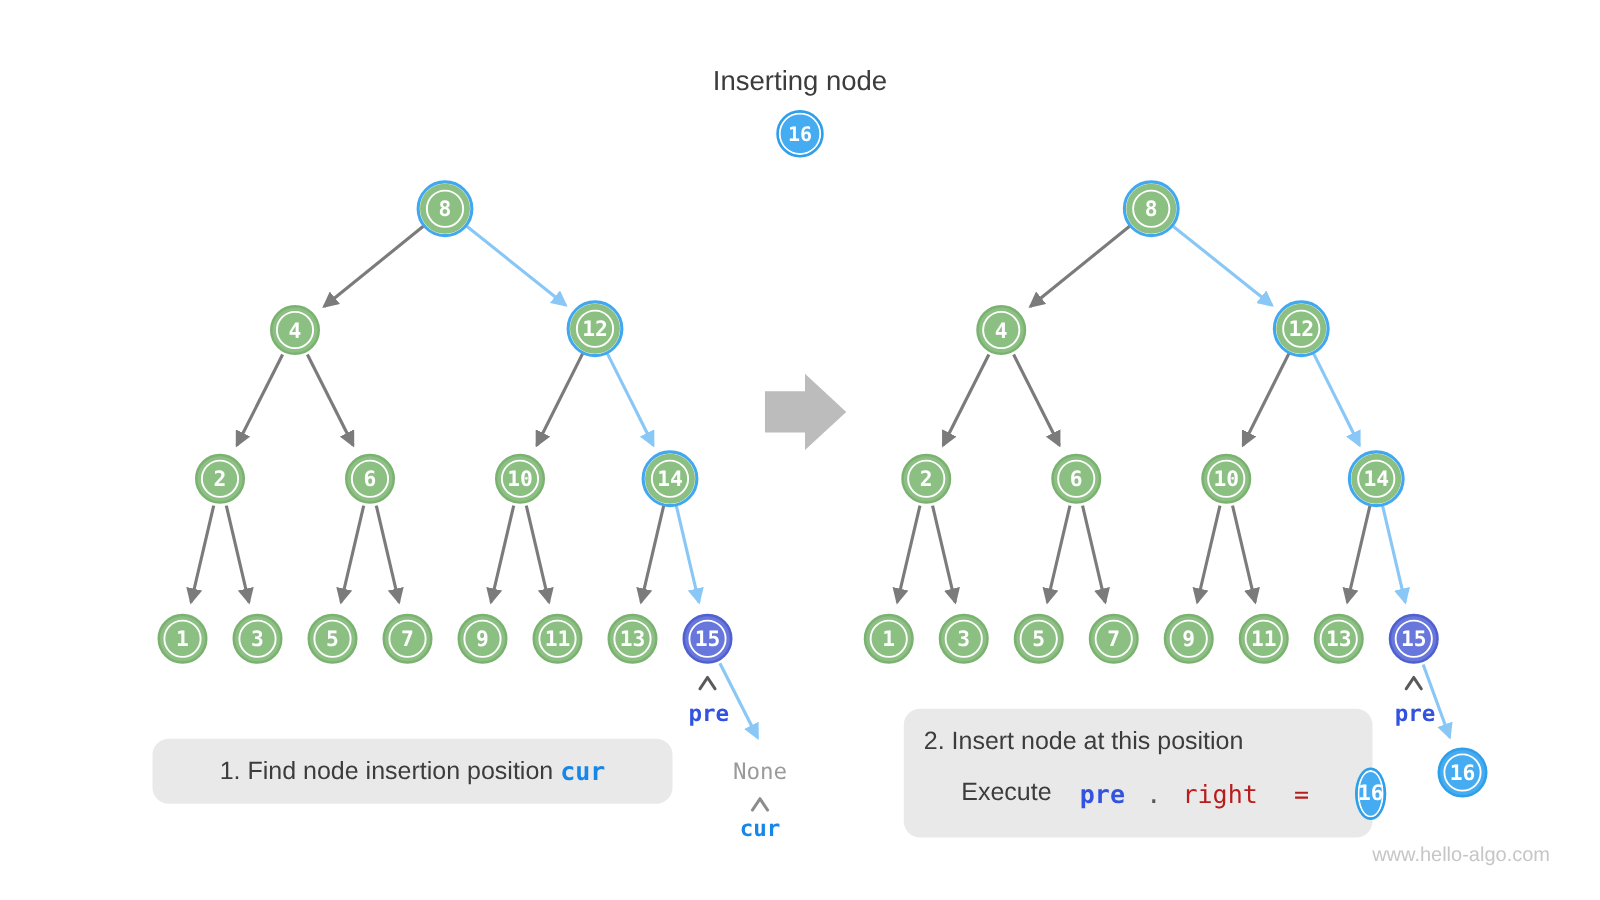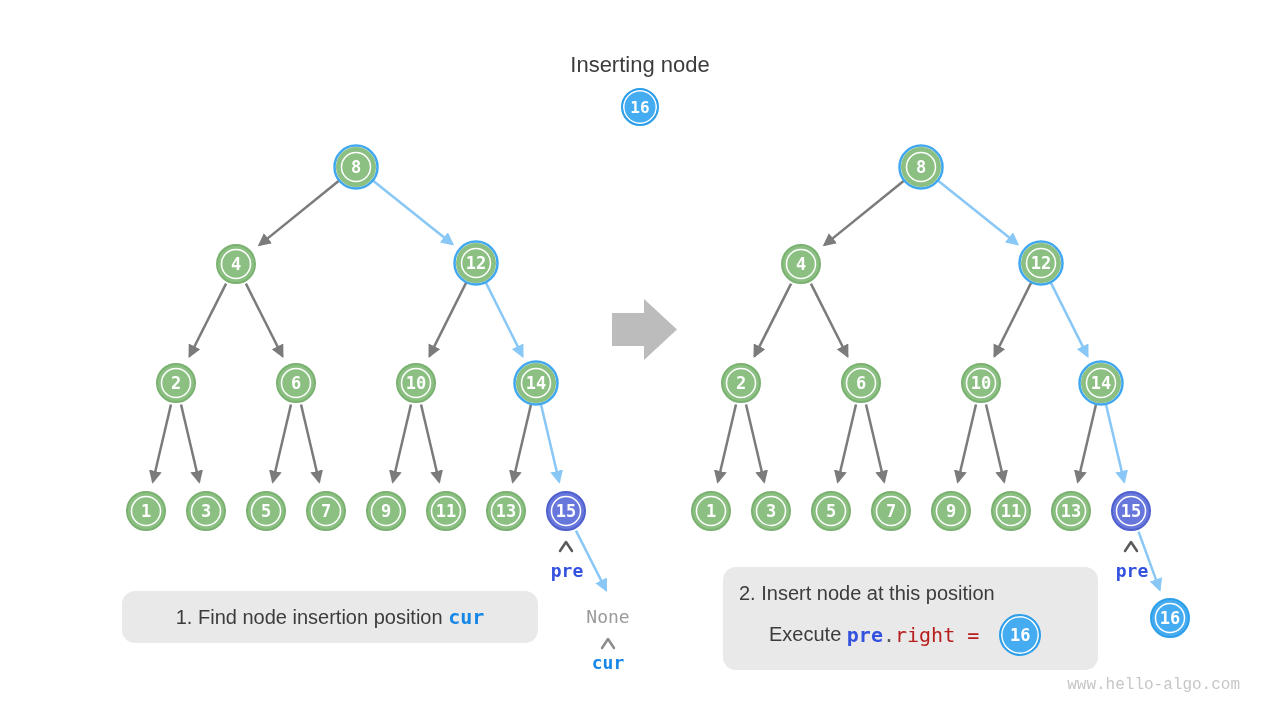--- a/index.html
+++ b/index.html
@@ -13,25 +13,25 @@
                border-radius:50%; color:#fff;
                font-family:"DejaVu Sans Mono", monospace; font-weight:bold; }
   .chip-title { width:34px; height:34px; font-size:16px; }
   .chip-caption { width:38px; height:38px; font-size:17px; margin-left:8px; }
   .caption { position:absolute; border-radius:13px; display:flex; flex-direction:column;
              justify-content:center; }
   #caption-left  { left:122px; top:591px; width:416px; height:52px; align-items:center; }
   #caption-right { left:723px; top:567px; width:375px; height:103px; padding-left:16px;
                    box-sizing:border-box; gap:9px; }
   .cap-line { font-size:20px; display:flex; align-items:center; white-space:pre; }
-  .cap-line.indent { margin-left:30px; }
+  .cap-line.indent { margin-left:30px;gap:17px; }
   .cap-mono { font-family:"DejaVu Sans Mono", monospace; }
   .cap-pre, .cap-cur { font-weight:bold; }
   .watermark { position:absolute; right:40px; top:676px;
-               font-family:Liberation Mono, monospace; font-size:16px; }
+               font-family:Liberation Sans, sans-serif; font-size:16px; }
 </style>
 <style>
   .title-row { color:#3C3C3C;flex-direction:column; }
   .node-chip { background:#46ACF1; border:2px solid #2E9FE9;
                box-shadow: inset 0 0 0 1.5px #ffffff; }
   .caption { background:#E9E9E9; }
   .cap-line { color:#3C3C3C; }
   .cap-pre { color:#3352E0; }
   .cap-cur { color:#1687E8; }
   .cap-monogray { color:#b91c1c; }

